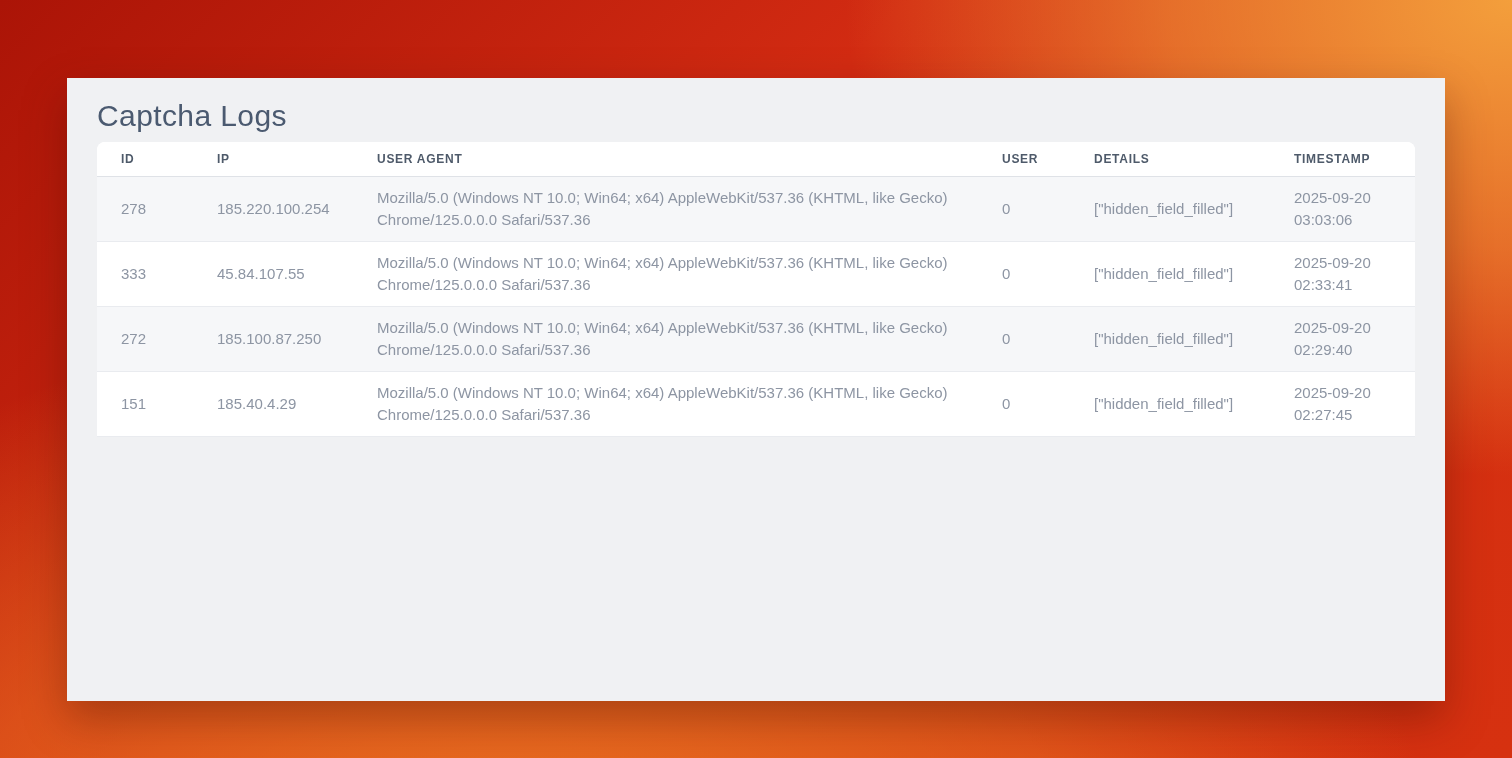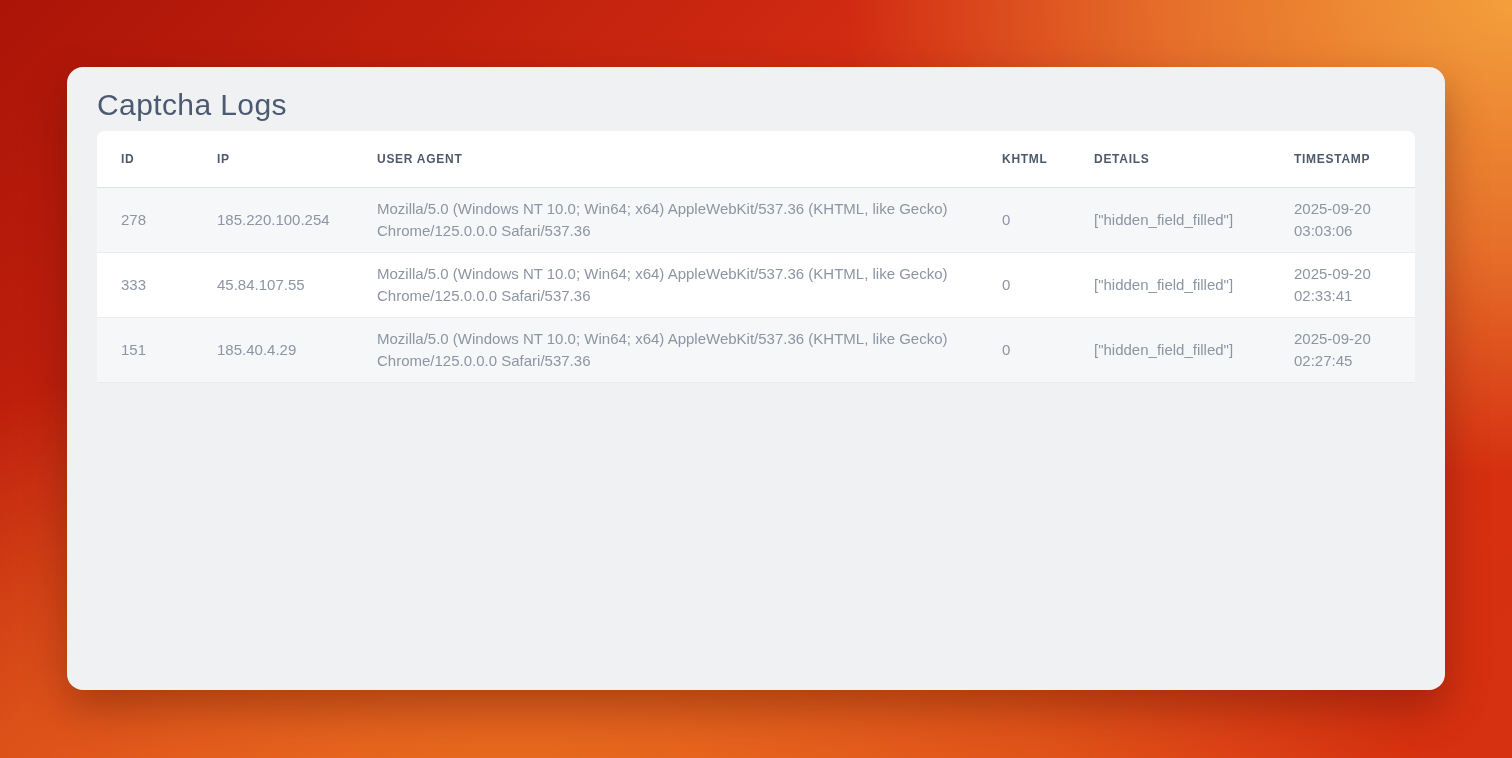--- a/index.html
+++ b/index.html
@@ -25,24 +25,24 @@
   }
   .bg{
     position:absolute;inset:0;
     background:
       radial-gradient(1150px 820px at 100% 0%, rgba(245,165,62,0.95) 0%, rgba(245,165,62,0.55) 30%, rgba(245,165,62,0) 58%),
       radial-gradient(1500px 950px at 34% 118%, rgba(236,120,34,0.95) 0%, rgba(236,120,34,0.5) 38%, rgba(236,120,34,0) 62%),
       linear-gradient(135deg, var(--bg_red_dark) 0%, var(--bg_red) 40%, var(--bg_red_br) 100%);
   }
   .card{
     position:absolute;
-    left:67px;top:67px;
+    left:67px;top:78px;
     width:1378px;height:623px;
     background:var(--card_bg);
-    border-radius:16px;
+    border-radius:0;
     box-shadow:0 18px 40px rgba(70,15,0,0.35);
     overflow:hidden;
   }
   .title{
     margin:17px 30px 5px 30px;
     font-size:30px;
     line-height:42px;
     font-weight:500;
     letter-spacing:0.4px;
     color:var(--title_text);
@@ -57,21 +57,21 @@
     width:100%;
     border-collapse:collapse;
     table-layout:fixed;
   }
   th{
     text-align:left;
     font-size:12px;
     font-weight:700;
     letter-spacing:0.06em;
     color:var(--header_text);
-    padding:21px 24px;
+    padding:10px 24px;
     border-bottom:1px solid var(--header_border);
     white-space:nowrap;
     background:var(--table_bg);
   }
   td{
     font-size:15px;
     line-height:22px;
     color:var(--cell_text);
     padding:10px 24px;
     vertical-align:middle;
@@ -101,21 +101,21 @@
             <col class="c-ua">
             <col class="c-score">
             <col class="c-details">
             <col class="c-ts">
         </colgroup>
         <thead>
           <tr>
             <th>ID</th>
             <th>IP</th>
             <th>USER AGENT</th>
-            <th>KHTML</th>
+            <th>USER</th>
             <th>DETAILS</th>
             <th>TIMESTAMP</th>
           </tr>
         </thead>
         <tbody>
           <tr>
             <td class="nowrap">278</td>
             <td class="nowrap">185.220.100.254</td>
             <td>Mozilla/5.0 (Windows NT 10.0; Win64; x64) AppleWebKit/537.36 (KHTML, like Gecko) Chrome/125.0.0.0 Safari/537.36</td>
             <td class="nowrap">0</td>
@@ -124,20 +124,28 @@
           </tr>
           <tr>
             <td class="nowrap">333</td>
             <td class="nowrap">45.84.107.55</td>
             <td>Mozilla/5.0 (Windows NT 10.0; Win64; x64) AppleWebKit/537.36 (KHTML, like Gecko) Chrome/125.0.0.0 Safari/537.36</td>
             <td class="nowrap">0</td>
             <td class="nowrap">["hidden_field_filled"]</td>
             <td>2025-09-20 02:33:41</td>
           </tr>
           <tr>
+            <td class="nowrap">272</td>
+            <td class="nowrap">185.100.87.250</td>
+            <td>Mozilla/5.0 (Windows NT 10.0; Win64; x64) AppleWebKit/537.36 (KHTML, like Gecko) Chrome/125.0.0.0 Safari/537.36</td>
+            <td class="nowrap">0</td>
+            <td class="nowrap">["hidden_field_filled"]</td>
+            <td>2025-09-20 02:29:40</td>
+          </tr>
+          <tr>
             <td class="nowrap">151</td>
             <td class="nowrap">185.40.4.29</td>
             <td>Mozilla/5.0 (Windows NT 10.0; Win64; x64) AppleWebKit/537.36 (KHTML, like Gecko) Chrome/125.0.0.0 Safari/537.36</td>
             <td class="nowrap">0</td>
             <td class="nowrap">["hidden_field_filled"]</td>
             <td>2025-09-20 02:27:45</td>
           </tr>
         </tbody>
       </table>
     </div>

